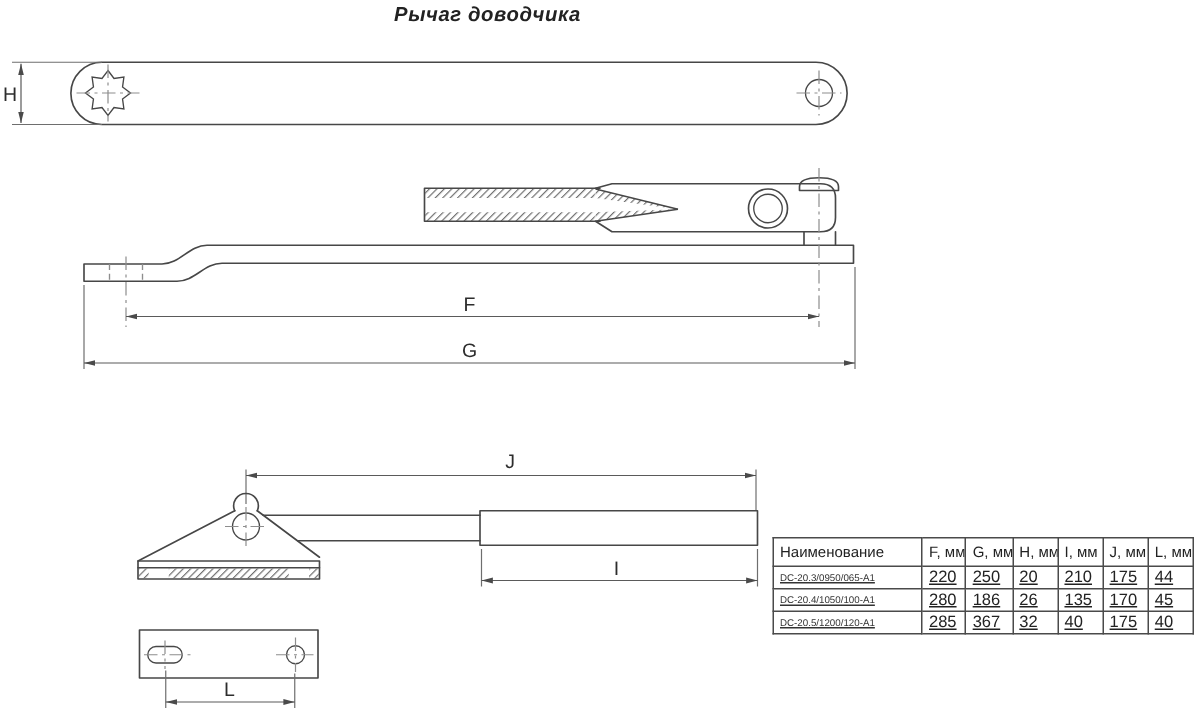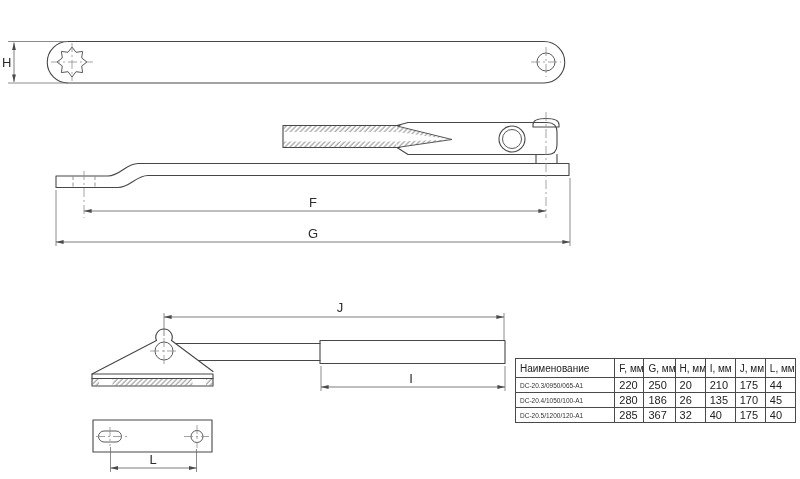--- a/index.html
+++ b/index.html
@@ -24,30 +24,31 @@
   }
 
   
   .spec-table { position:absolute; left:515px; top:358px; }
   .spec-table table { border-collapse:collapse; table-layout:fixed; width:281px; background:#fff; }
   .spec-table th, .spec-table td {
     border:1px solid #4a4a4a; padding:0 12px 0 4px; text-align:left;
     color:#222; overflow:hidden; white-space:nowrap;
   }
   .spec-table th { font-weight:normal; font-size:10px; height:18px; }
-  .spec-table td { font-size:11px; height:14px; }
+  .spec-table td { font-size:11px; height:14px;text-decoration:underline; }
   .spec-table td.name-cell { font-size:6.5px; color:#333; }
   .c-name { width:99px; } .c-f { width:29px; } .c-g { width:31px; }
   .c-h { width:30px; } .c-i { width:30px; } .c-j { width:30px; } .c-l { width:30px; }
 </style>
 </head>
 <body>
 
 <div class="canvas">
 
+  <div class="title">Рычаг доводчика</div>
 
   <svg class="drawing" width="800" height="479" viewBox="0 0 800 479">
     <defs>
       <marker id="arw" viewBox="0 0 10 8" refX="9.5" refY="4" markerWidth="10" markerHeight="8" orient="auto-start-reverse" markerUnits="strokeWidth">
         <path d="M0,1.6 L9.5,4 L0,6.4 Z" fill="#4a4a4a"></path>
       </marker>
       <pattern id="hatch" patternUnits="userSpaceOnUse" width="3.5" height="3.5" patternTransform="rotate(45)">
         <line x1="1" y1="0" x2="1" y2="3.5" stroke="#5c5c5c" stroke-width="0.7"></line>
       </pattern>
     </defs>

